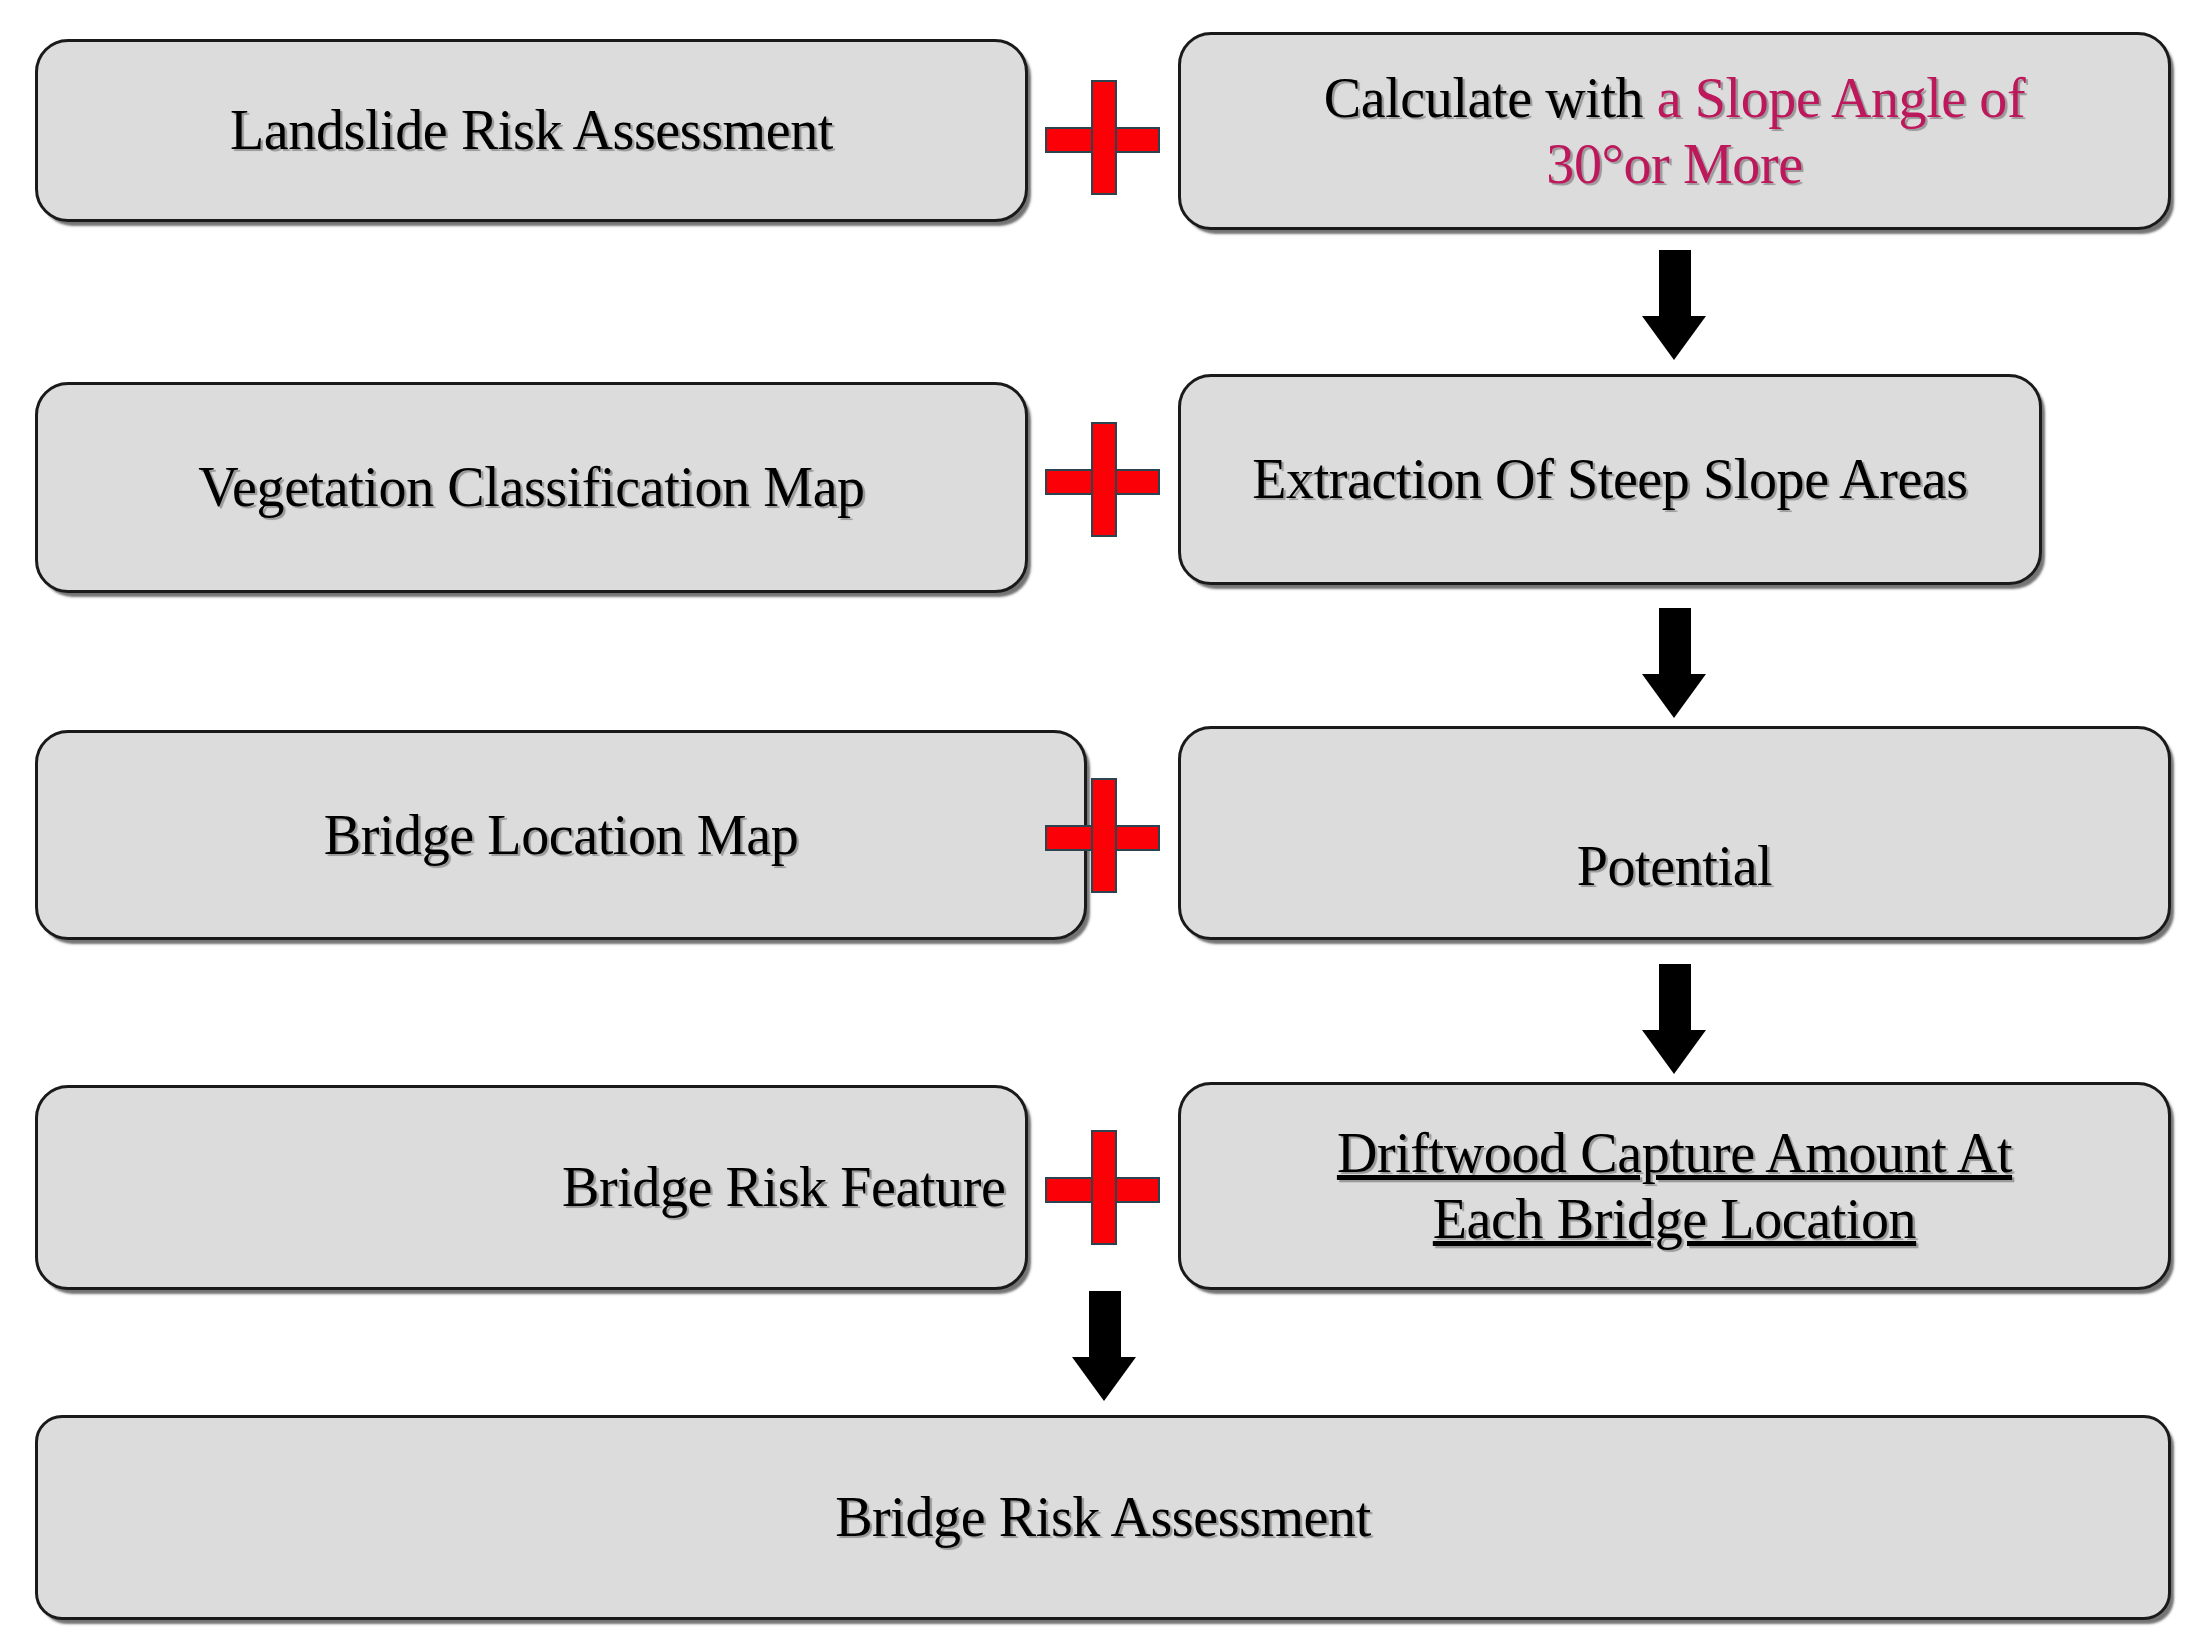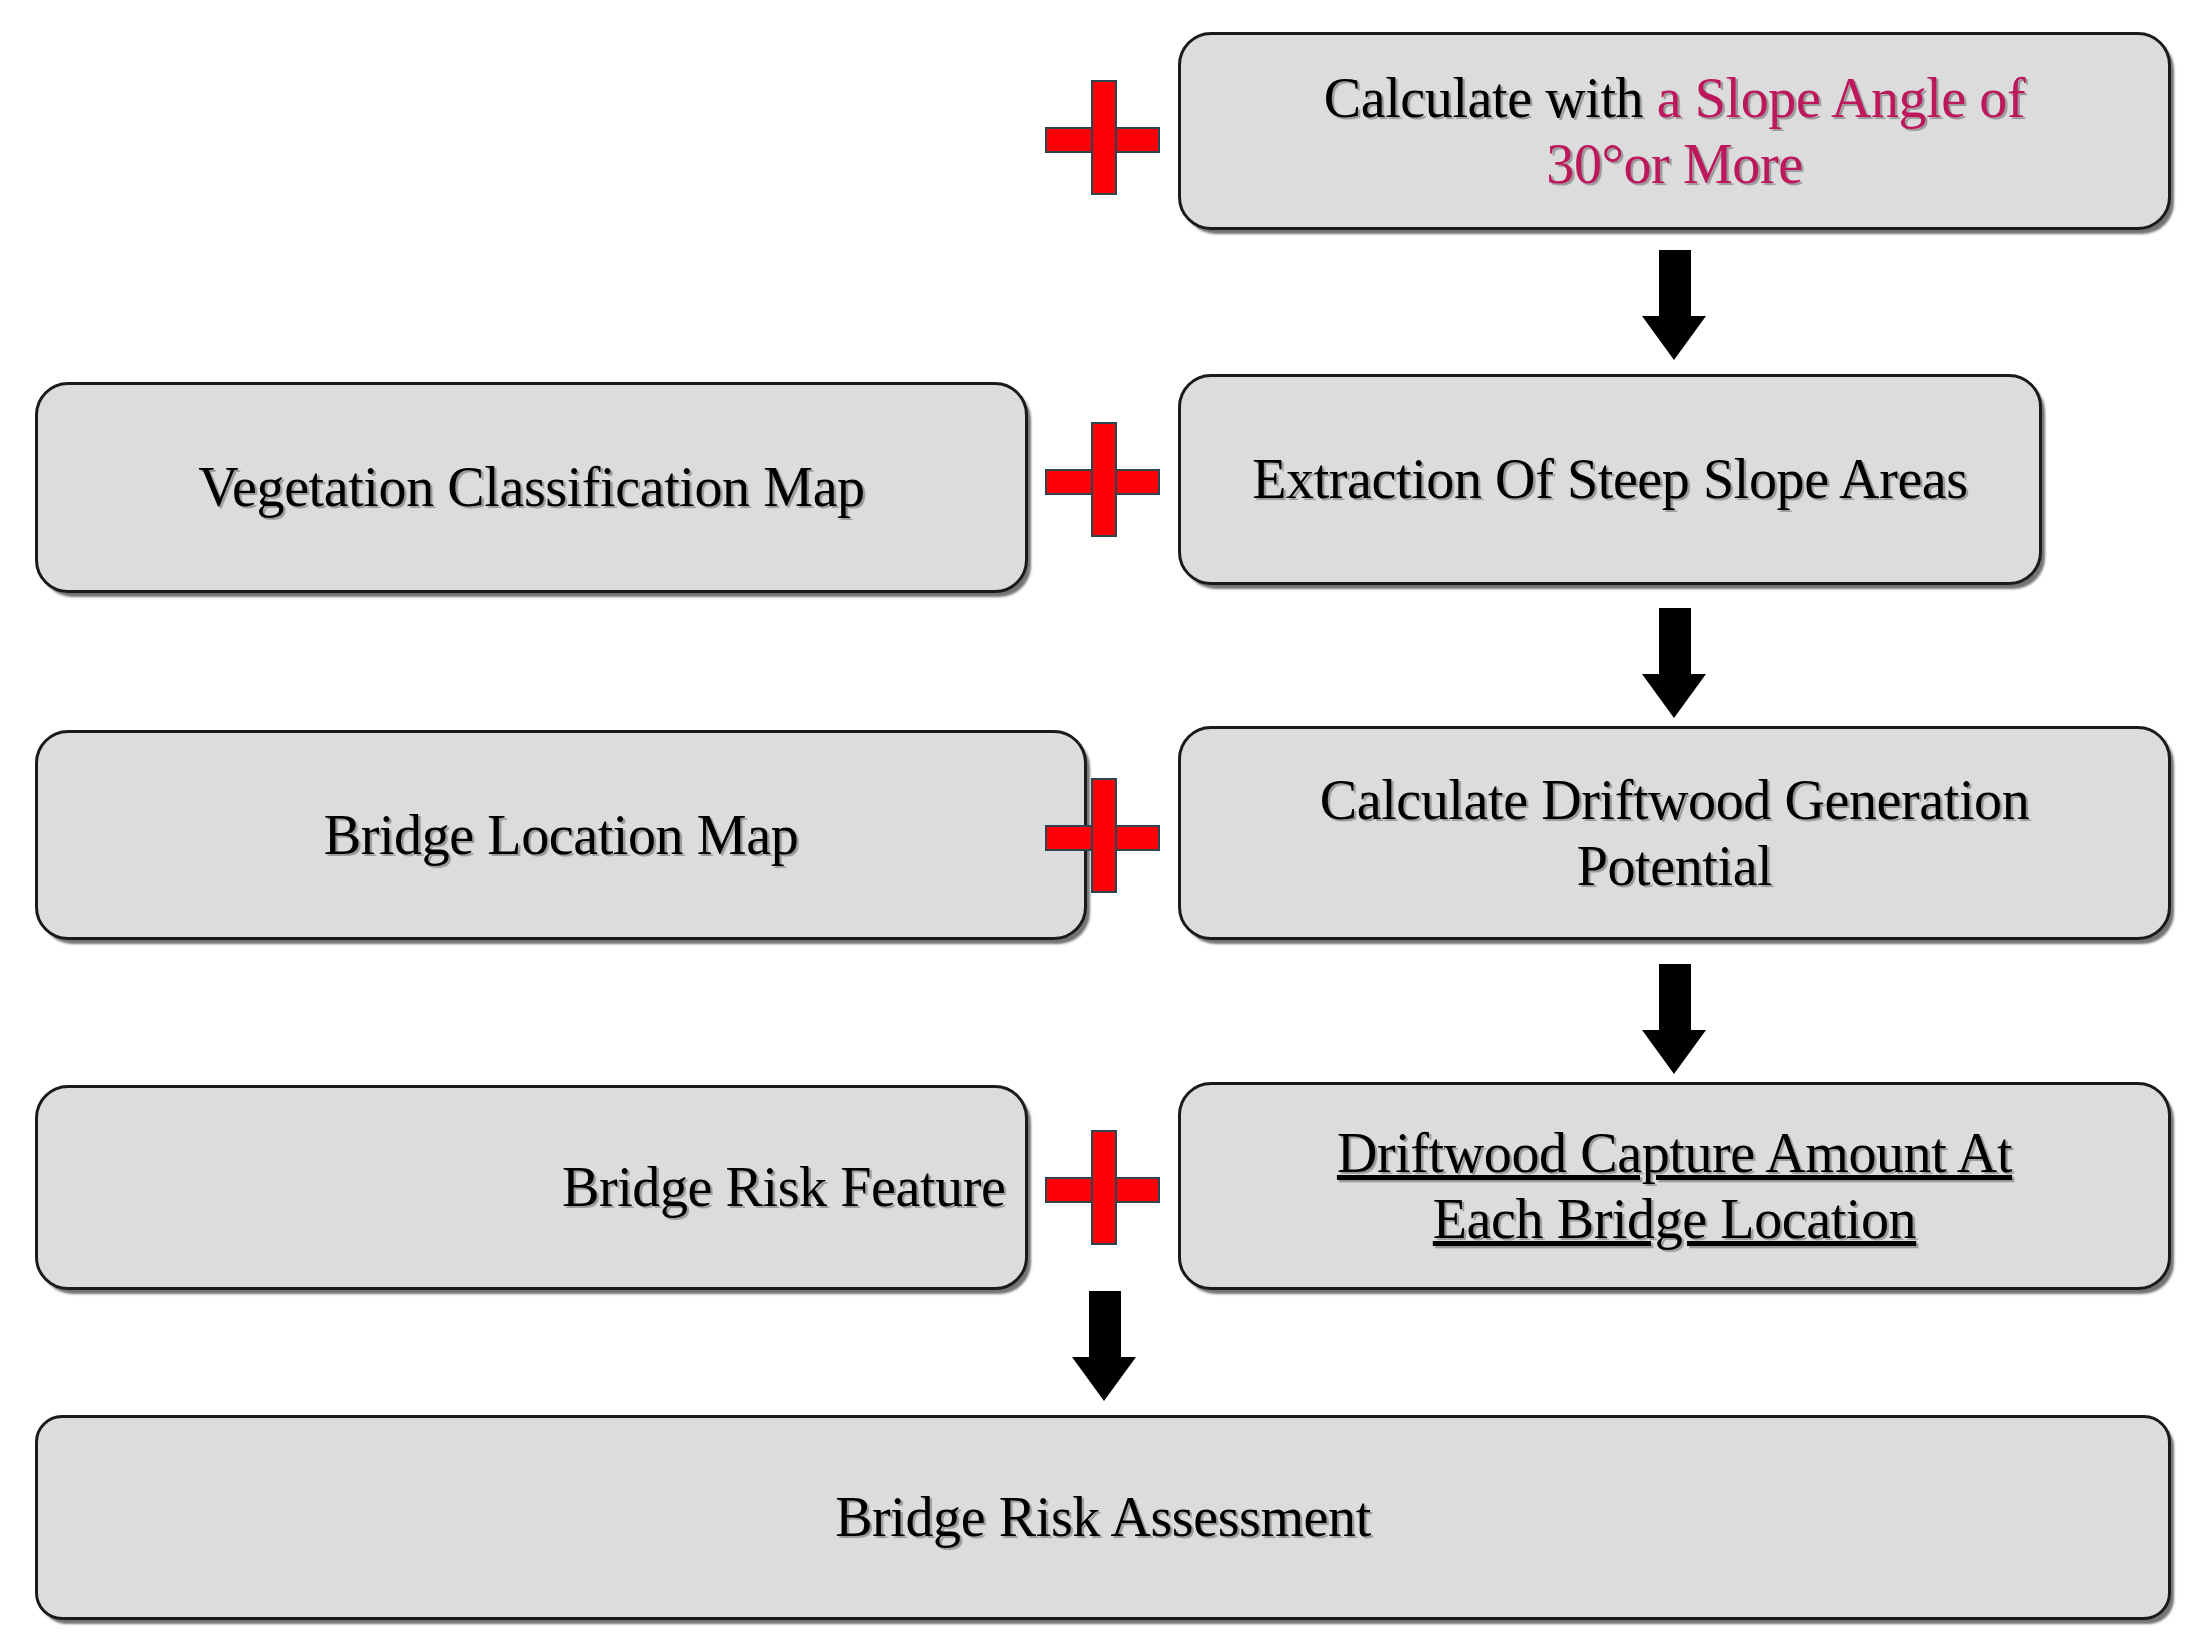--- a/index.html
+++ b/index.html
@@ -88,20 +88,23 @@
     border-left: 32px solid transparent;
     border-right: 32px solid transparent;
     border-top: 44px solid #000000;
   }
 </style>
 </head>
 <body>
 
 <div id="canvas">
 
+  <div class="node" style="left:35px; top:39px; width:993px; height:183px;">
+    <span class="txt">Landslide Risk Assessment</span>
+  </div>
 
   <div class="plus" style="left:1045px; top:80px;">
     <div class="bar h"></div>
     <div class="bar v"></div>
   </div>
 
   <div class="node" style="left:1178px; top:32px; width:993px; height:198px;">
     <span class="txt">
       <span>Calculate with </span><span class="red">a Slope Angle of</span><br>
       <span class="red">30°or More</span>
@@ -135,21 +138,21 @@
     <span class="txt">Bridge Location Map</span>
   </div>
 
   <div class="plus" style="left:1045px; top:778px;">
     <div class="bar h"></div>
     <div class="bar v"></div>
   </div>
 
   <div class="node" style="left:1178px; top:726px; width:993px; height:214px;">
     <span class="txt">
-      <span>Calculate Driftwood Generation</span><br>
+      <br>
       <span>Potential</span>
     </span>
   </div>
 
   <div class="arrow" style="left:1642px; top:964px;">
     <div class="shaft"></div>
     <div class="head"></div>
   </div>
 
   <div class="node" style="left:35px; top:1085px; width:993px; height:205px;text-align:right;">

